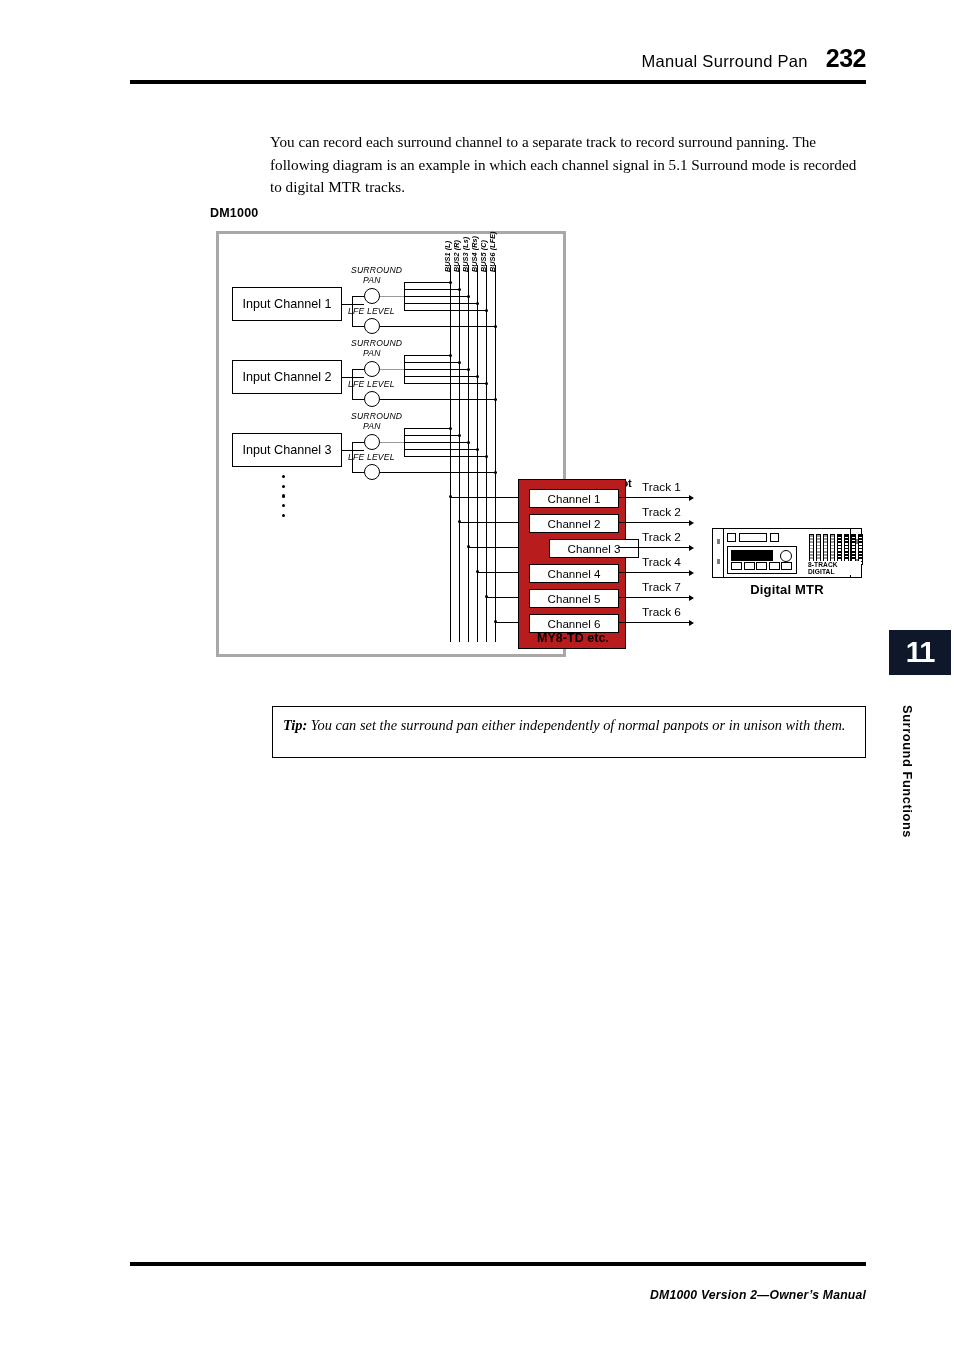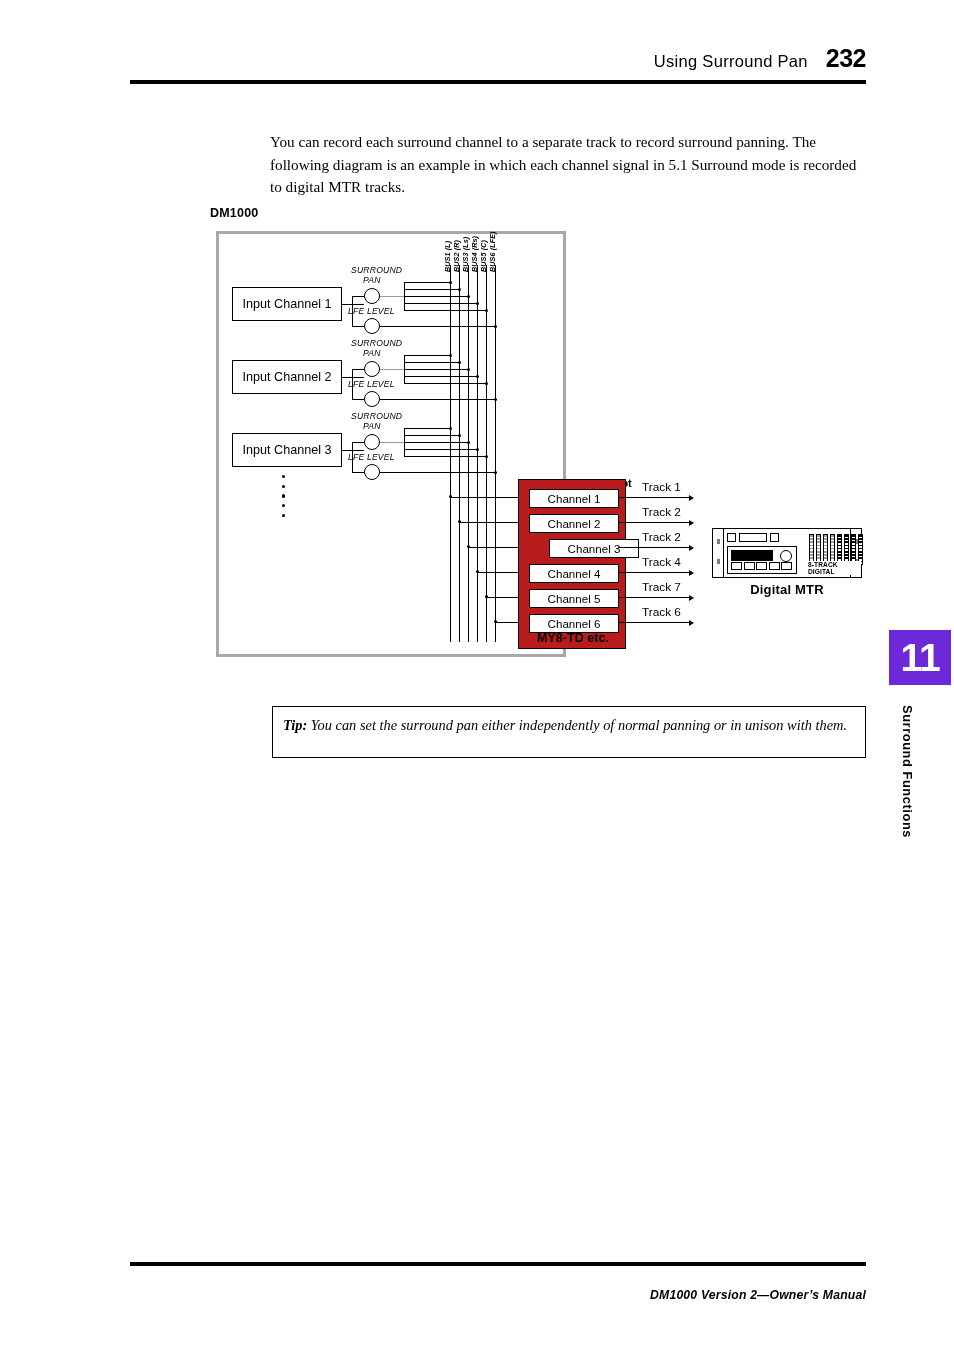--- a/index.html
+++ b/index.html
@@ -299,25 +299,25 @@
     font-size: 14.4px;
     line-height: 21px;
     font-style: italic;
   }
   #tip-label { font-weight: bold; font-style: italic; }
 
   
   #chapter-tab {
     position: absolute;
     left: 889px; top: 630px;
-    width: 62px; height: 55px;
-    background: #6d28d9;
+    width: 62px; height: 45px;
+    background: #0f172a;
     color: #fff;
     display: flex; align-items: center; justify-content: center;
-    font-size: 39px; font-weight: bold;
+    font-size: 29px; font-weight: bold;
     letter-spacing: -1px;
   }
   #chapter-name {
     position: absolute;
     left: 915px; top: 705px;
     font-size: 12.8px;
     font-weight: bold;
     letter-spacing: 0.6px;
     white-space: nowrap;
     transform-origin: left top;
@@ -337,21 +337,21 @@
     font-weight: bold;
     font-style: italic;
     letter-spacing: 0.2px;
   }
 </style>
 </head>
 <body>
 
 <div id="page-header">
   <div id="header-row">
-    <span id="header-title">Using Surround Pan</span>
+    <span id="header-title">Manual Surround Pan</span>
     <span id="header-pageno">232</span>
   </div>
   <div id="header-rule"></div>
 </div>
 
 <p id="intro-paragraph">You can record each surround channel to a separate track to record surround panning. The following diagram is an example in which each channel signal in 5.1 Surround mode is recorded to digital MTR tracks.</p>
 
 <div id="diagram">
 
   <div id="dm1000-label">DM1000</div>
@@ -584,20 +584,20 @@
       </div>
       <div id="mtr-meterlabel">8-TRACK DIGITAL</div>
     </div>
     <div id="mtr-caption">Digital MTR</div>
   </div>
 
 </div>
 
 <div id="tip-box">
   <span id="tip-label">Tip:</span>
-  <span>You can set the surround pan either independently of normal panning or in unison with them.</span>
+  <span>You can set the surround pan either independently of normal panpots or in unison with them.</span>
 </div>
 
 <div id="chapter-tab">11</div>
 <div id="chapter-name">Surround Functions</div>
 
 <div id="footer-rule"></div>
 <div id="footer-text">DM1000 Version 2—Owner’s Manual</div>
 
 </body></html>

